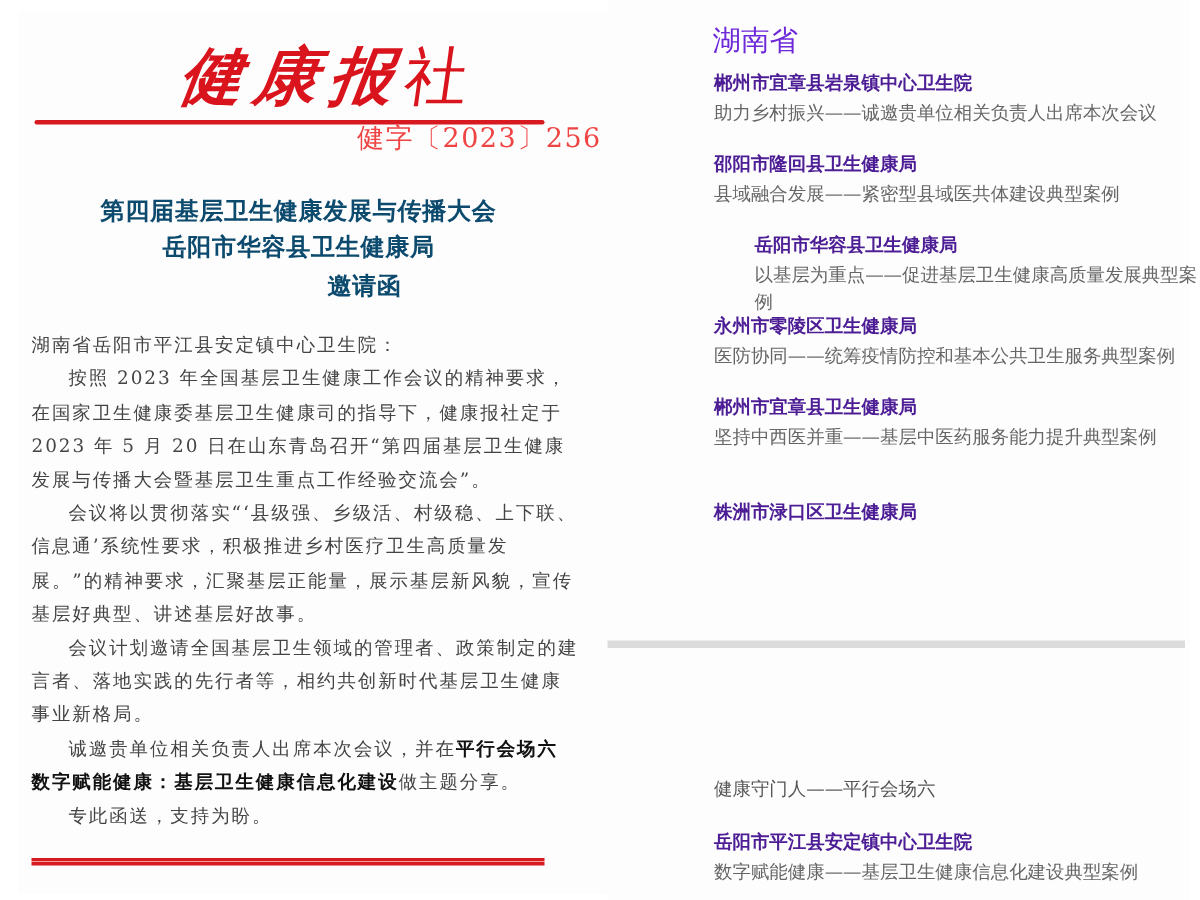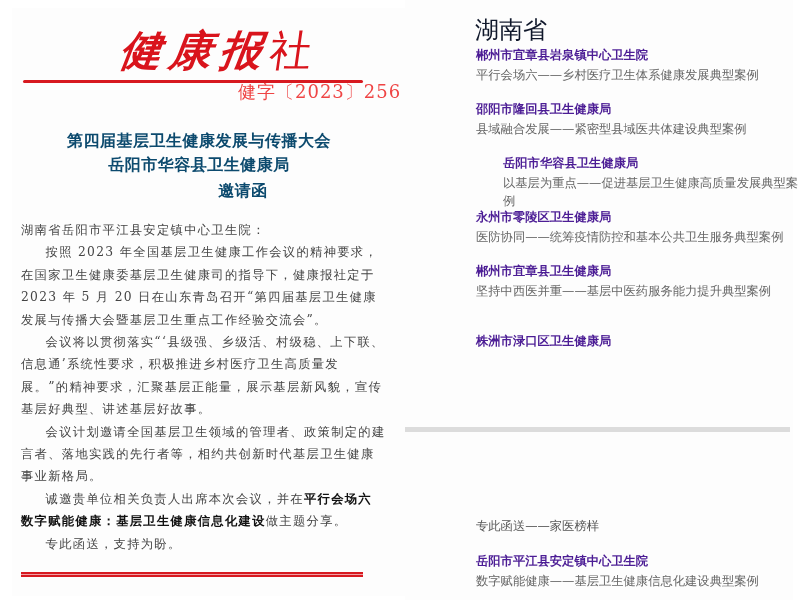--- a/index.html
+++ b/index.html
@@ -17,21 +17,21 @@
     .title { position:absolute; left:0; width:398px; text-align:center; font-family:"DejaVu Sans",sans-serif;
              font-weight:bold; color:#0c4a6e; font-size:16px; letter-spacing:0.5px; }
     .t1 { top:131px; } .t2 { top:155px; } .t3 { top:181px;padding-left:44px; }
     .body-text { position:absolute; left:21px; top:219px; width:366px; font-size:12.3px; line-height:22.4px;
                  color:#444; letter-spacing:1.3px; }
     .body-text p { margin:0; }
     .indent { text-indent:2em; }
     .bold { font-weight:bold; color:#111; font-family:"DejaVu Sans",sans-serif; }
     .red-rule-bottom { position:absolute; left:21px; top:572px; width:342px; height:5px;
                        background:linear-gradient(#d71920 0 40%, #f2a0a4 40% 60%, #d71920 60% 100%); }
-    .province { position:absolute; left:475px; top:14px; font-family:"DejaVu Sans",sans-serif; font-size:24px; color:#0f172a; }
+    .province { position:absolute; left:475px; top:14px; font-family:"DejaVu Sans",sans-serif; font-size:19px; color:#6d28d9; }
     .entry { position:absolute; left:476px; }
     .entry .org { font-family:"DejaVu Sans",sans-serif; font-weight:bold; font-size:12.3px; color:#4c1d95; line-height:18px; }
     .entry .case { font-size:12.3px; color:#666; line-height:18px; margin-top:2px; }
     .gray-bar { position:absolute; left:405px; top:427px; width:385px; height:5px; background:#dcdcdc; }
   </style>
 </head>
 <body>
 
 <div class="left-panel"></div>
 <div class="logo"><span>健康报</span><span class="last">社</span></div>
@@ -50,21 +50,21 @@
   <p class="indent"><span>诚邀贵单位相关负责人出席本次会议，并在</span><span class="bold">平行会场六 数字赋能健康：基层卫生健康信息化建设</span><span>做主题分享。</span></p>
   <p class="indent">专此函送，支持为盼。</p>
 </div>
 <div class="red-rule-bottom"></div>
 
 <div class="right-panel"></div>
 <div class="province">湖南省</div>
 
 <div class="entry" style="top:46px;">
   <div class="org">郴州市宜章县岩泉镇中心卫生院</div>
-  <div class="case">平行会场六——乡村医疗卫生体系健康发展典型案例</div>
+  <div class="case">助力乡村振兴——诚邀贵单位相关负责人出席本次会议</div>
 </div>
 <div class="entry" style="top:100px;">
   <div class="org">邵阳市隆回县卫生健康局</div>
   <div class="case">县域融合发展——紧密型县域医共体建设典型案例</div>
 </div>
 <div class="entry" style="top:154px;margin-left:27px;">
   <div class="org">岳阳市华容县卫生健康局</div>
   <div class="case">以基层为重点——促进基层卫生健康高质量发展典型案例</div>
 </div>
 <div class="entry" style="top:208px;">
@@ -75,18 +75,18 @@
   <div class="org">郴州市宜章县卫生健康局</div>
   <div class="case">坚持中西医并重——基层中医药服务能力提升典型案例</div>
 </div>
 <div class="entry" style="top:332px;">
   <div class="org">株洲市渌口区卫生健康局</div>
 </div>
 
 <div class="gray-bar"></div>
 
 <div class="entry" style="top:515px;">
-  <div class="case" style="color:#555;">专此函送——家医榜样</div>
+  <div class="case" style="color:#555;">健康守门人——平行会场六</div>
 </div>
 <div class="entry" style="top:552px;">
   <div class="org">岳阳市平江县安定镇中心卫生院</div>
   <div class="case">数字赋能健康——基层卫生健康信息化建设典型案例</div>
 </div>
 
 </body></html>

